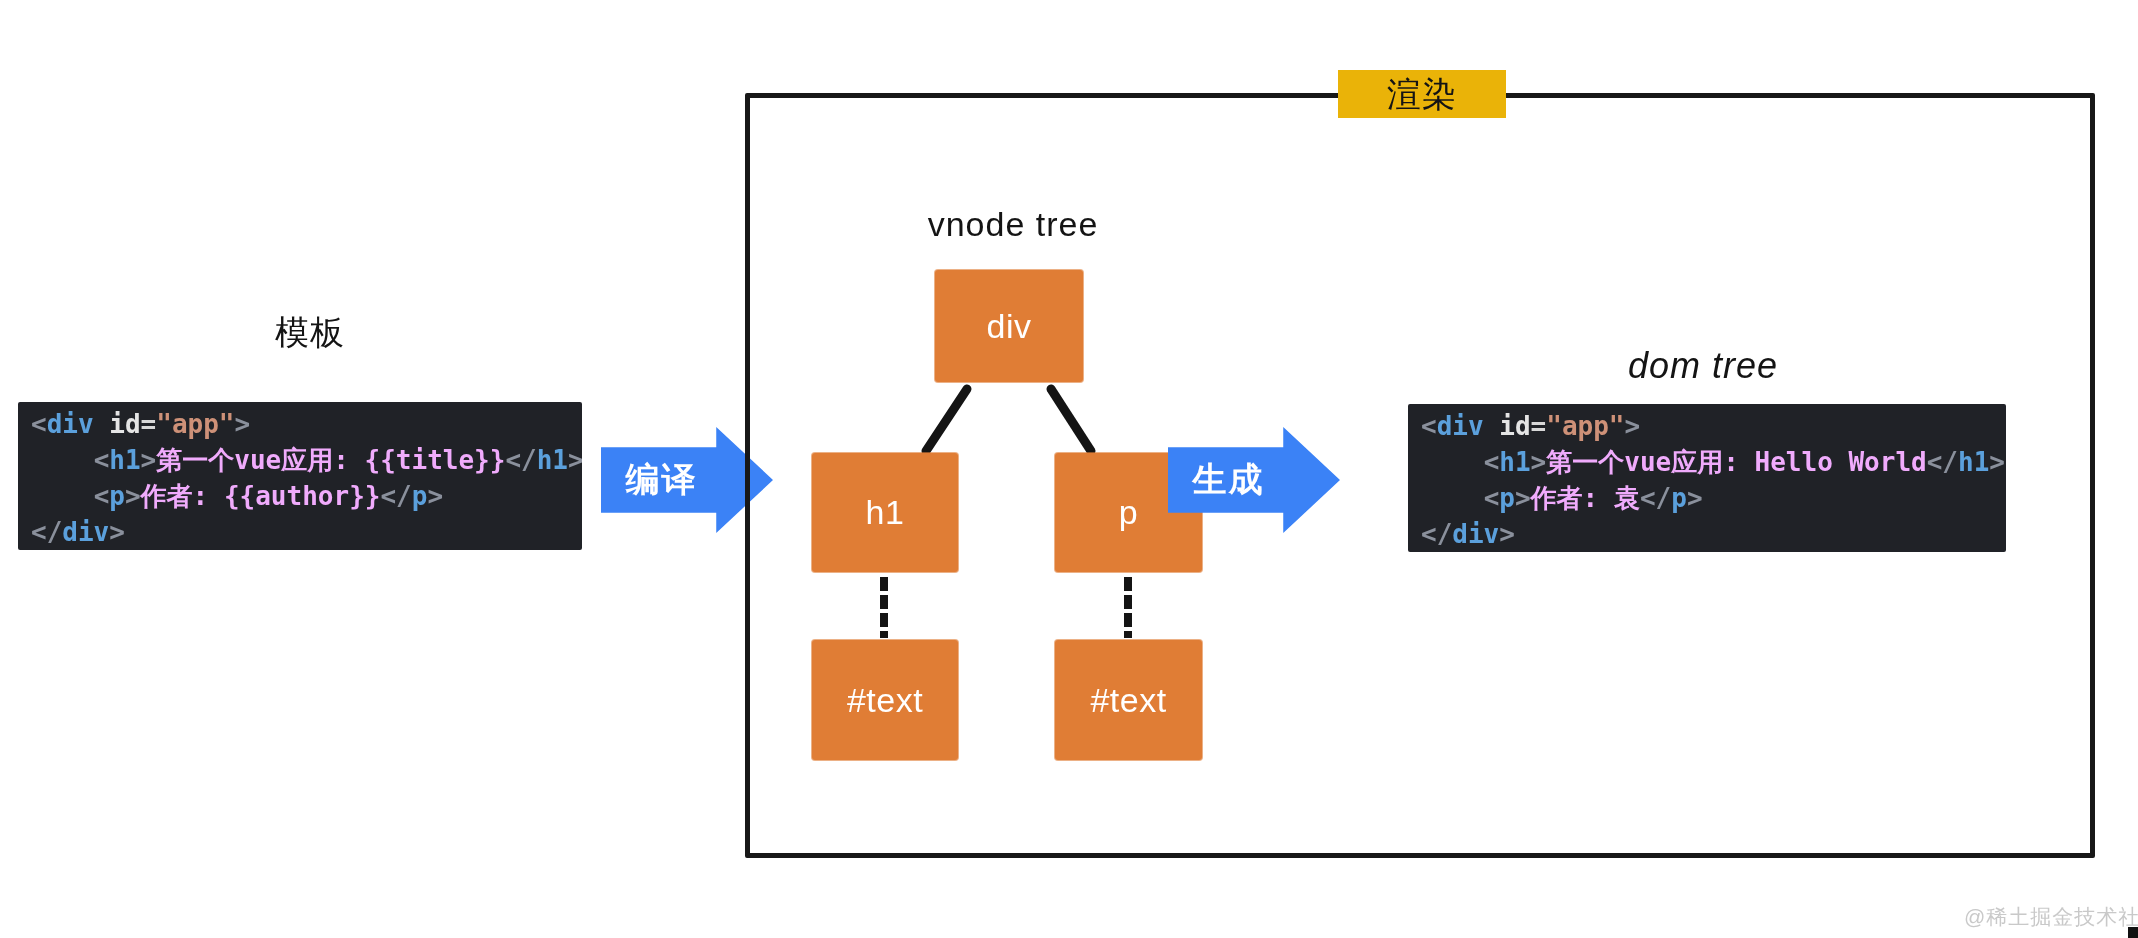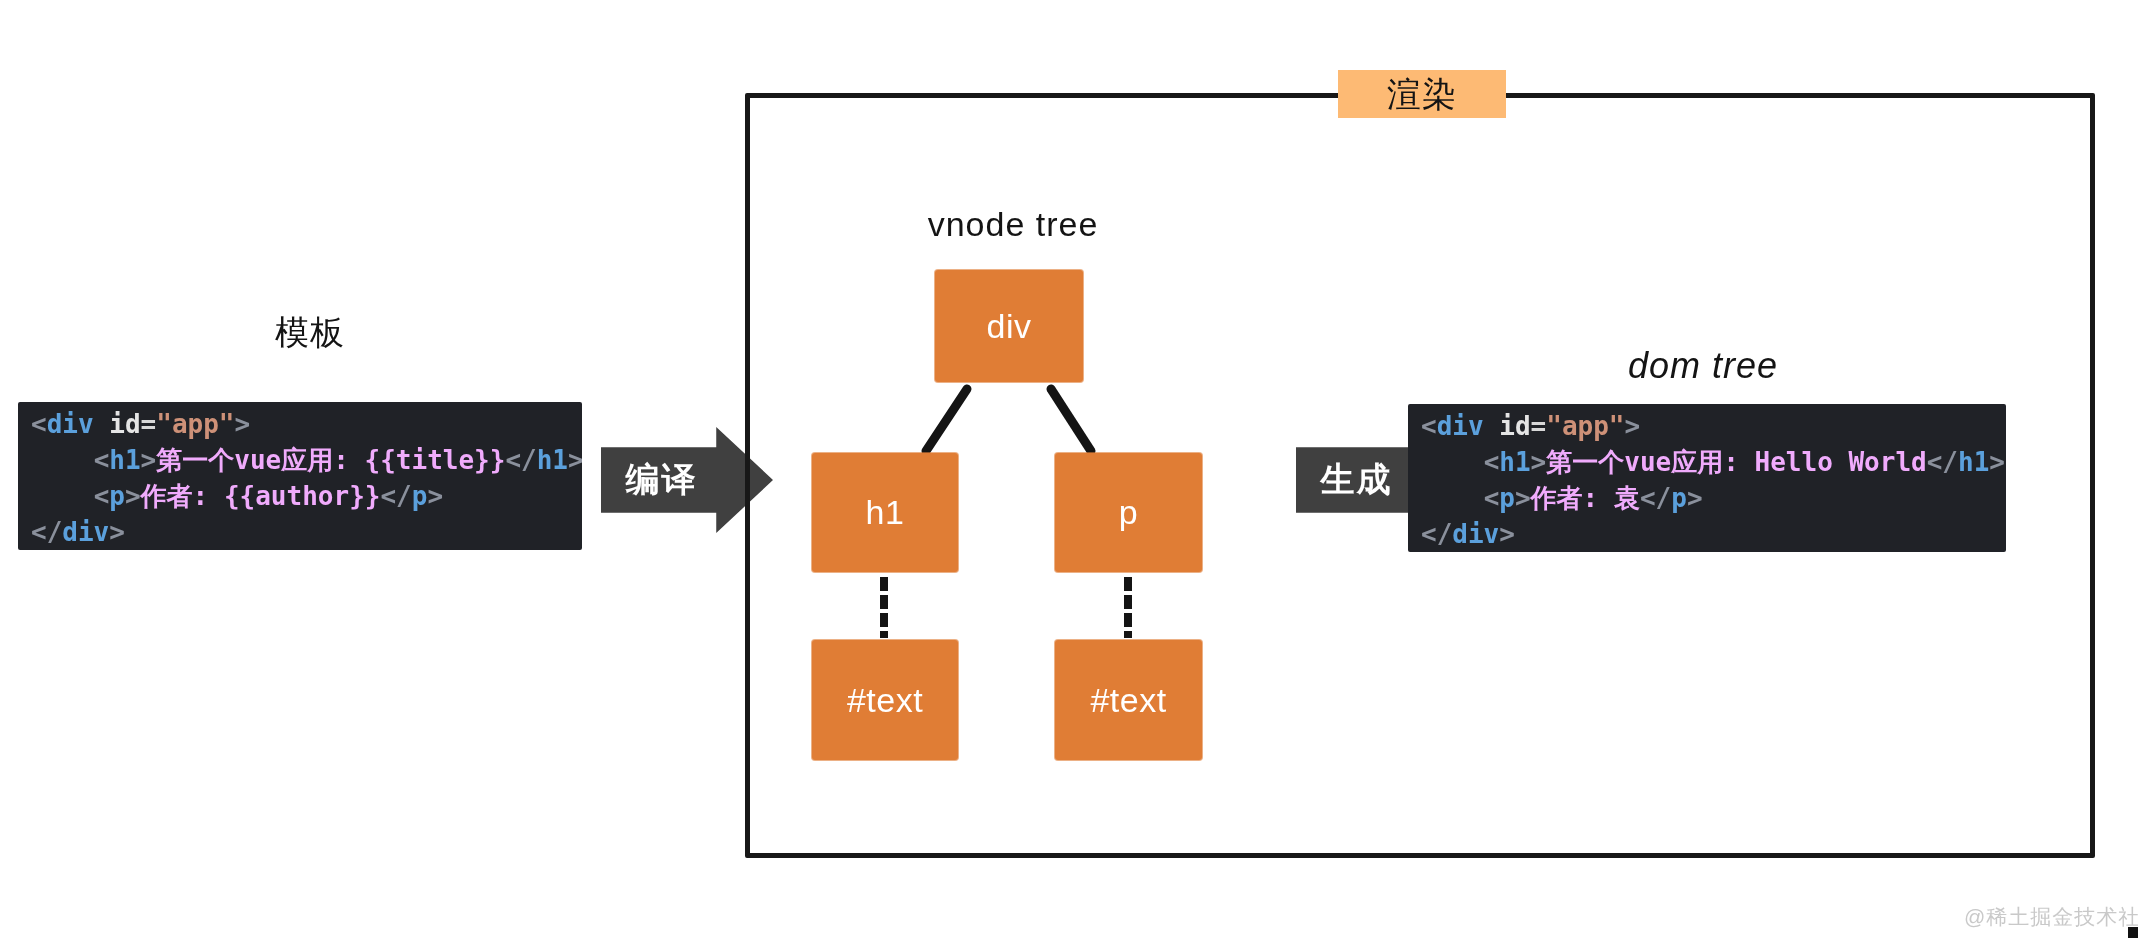--- a/index.html
+++ b/index.html
@@ -34,37 +34,37 @@
   .tk-txt  { color:#f0abfc; }
 
   
   #render-box {
     left:745px; top:93px; width:1350px; height:765px;
     border:5px solid #181818; border-radius:2px;
     background:transparent;
   }
   #render-label {
     left:1338px; top:70px; width:168px; height:48px;
-    background:#fdba74; display:flex; align-items:center; justify-content:center;
+    background:#eab308; display:flex; align-items:center; justify-content:center;
     z-index:5;
     text-align:center;
   }
 
   
   .tree-node {
     background:#e07d35; color:#ffffff;
     display:flex; align-items:center; justify-content:center;
     font-size:34px; font-weight:400; letter-spacing:0.5px;
     border-radius:3px;
     box-shadow:0 0 0 1px rgba(224,125,53,0.6);
   }
 
   
   .block-arrow {
-    background:#404040;
+    background:#3b82f6;
     clip-path:polygon(0 19%, 67% 19%, 67% 0, 100% 50%, 67% 100%, 67% 81%, 0 81%);
     display:flex; align-items:center;
   }
   .block-arrow .arrow-label {
     width:67%; text-align:center; color:#ffffff;
     font-size:34px; font-weight:700; letter-spacing:2px;
     padding-left:6px;
   }
 
   #edges { left:0; top:0; width:2138px; height:938px; pointer-events:none; }
@@ -104,21 +104,21 @@
     <line x1="884" y1="577" x2="884" y2="638" stroke="#141414" stroke-width="8" stroke-dasharray="14 4"></line>
     <line x1="1128" y1="577" x2="1128" y2="638" stroke="#141414" stroke-width="8" stroke-dasharray="14 4"></line>
   </svg>
 
   <div class="abs tree-node" style="left:935px; top:270px; width:148px; height:112px;">div</div>
   <div class="abs tree-node" style="left:812px; top:453px; width:146px; height:119px;">h1</div>
   <div class="abs tree-node" style="left:1055px; top:453px; width:147px; height:119px;">p</div>
   <div class="abs tree-node" style="left:812px; top:640px; width:146px; height:120px;">#text</div>
   <div class="abs tree-node" style="left:1055px; top:640px; width:147px; height:120px;">#text</div>
 
-  <div class="abs block-arrow" style="left:1296px; top:427px; width:172px; height:106px;font-family:Liberation Mono, monospace;">
+  <div class="abs block-arrow" style="left:1168px; top:427px; width:172px; height:106px;font-family:Liberation Mono, monospace;">
     <span class="arrow-label">生成</span>
   </div>
 
   <div class="abs sec-label" style="left:1603px; top:344px; width:200px; font-size:36px;font-style:italic;">dom tree</div>
 
   <div class="abs code-block" style="left:1408px; top:404px; width:598px; height:148px;">
       <div class="code-line"><span class="tk-pun">&lt;</span><span class="tk-tag">div</span><span class="tk-txt"> </span><span class="tk-attr">id</span><span class="tk-eq">=</span><span class="tk-str">"app"</span><span class="tk-pun">&gt;</span></div>
       <div class="code-line"><span class="tk-txt">    </span><span class="tk-pun">&lt;</span><span class="tk-tag">h1</span><span class="tk-pun">&gt;</span><span class="tk-txt">第一个vue应用: Hello World</span><span class="tk-pun">&lt;/</span><span class="tk-tag">h1</span><span class="tk-pun">&gt;</span></div>
       <div class="code-line"><span class="tk-txt">    </span><span class="tk-pun">&lt;</span><span class="tk-tag">p</span><span class="tk-pun">&gt;</span><span class="tk-txt">作者: 袁</span><span class="tk-pun">&lt;/</span><span class="tk-tag">p</span><span class="tk-pun">&gt;</span></div>
       <div class="code-line"><span class="tk-pun">&lt;/</span><span class="tk-tag">div</span><span class="tk-pun">&gt;</span></div>

